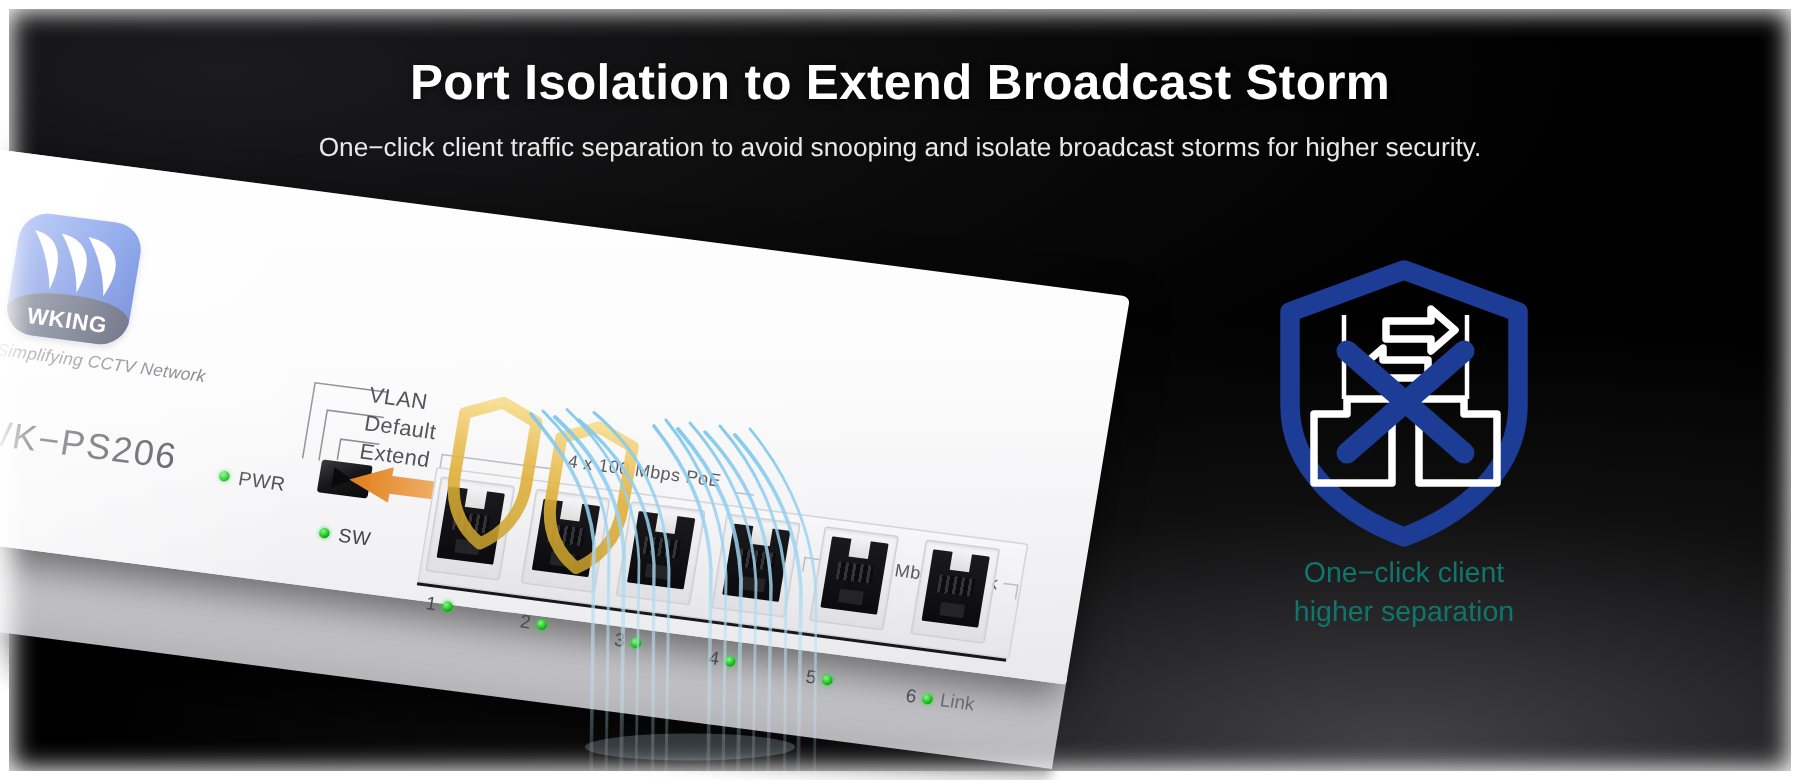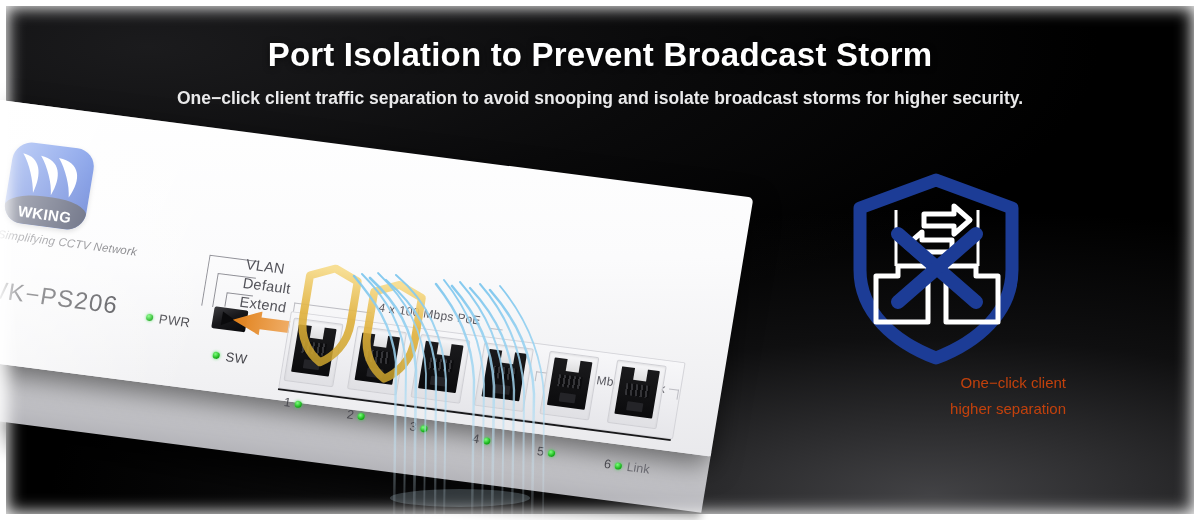--- a/index.html
+++ b/index.html
@@ -48,21 +48,21 @@
     letter-spacing: 0.2px;
     text-shadow: 0 1px 6px rgba(0,0,0,0.6);
   }
   .subhead {
     position: absolute;
     left: 0; top: 88px;
     width: 1200px;
     text-align: center;
     color: #e9e9ea;
     font-size: 17.5px;
-    font-weight: bold;
+    font-weight: normal;
   }
 
   
   .device {
     position: absolute;
     left: -30px;
     top: 96px;
     width: 810px;
     height: 430px;
     transform: rotate(7.4deg) skewX(-2deg);
@@ -302,34 +302,34 @@
   
   .feature {
     position: absolute;
     left: 836px; top: 166px;
     width: 200px; height: 200px;
   }
   .feature-caption {
     position: absolute;
     left: 806px; top: 370px;
     width: 260px;
-    text-align: right;
-    color: #c2410c;
-    font-size: 15px;
+    text-align: center;
+    color: #0f766e;
+    font-size: 19px;
     line-height: 26px;
   }
 </style>
 </head>
 <body>
 
 <div id="stage">
 
   <div class="backdrop"></div>
 
-  <div class="headline">Port Isolation to Prevent Broadcast Storm</div>
+  <div class="headline">Port Isolation to Extend Broadcast Storm</div>
   <div class="subhead">One−click client traffic separation to avoid snooping and isolate broadcast storms for higher security.</div>
 
   <div class="device">
 
     <div class="dev-shadow"></div>
     <div class="dev-front"></div>
     <div class="dev-front-edge"></div>
 
     <div class="dev-top">
 

